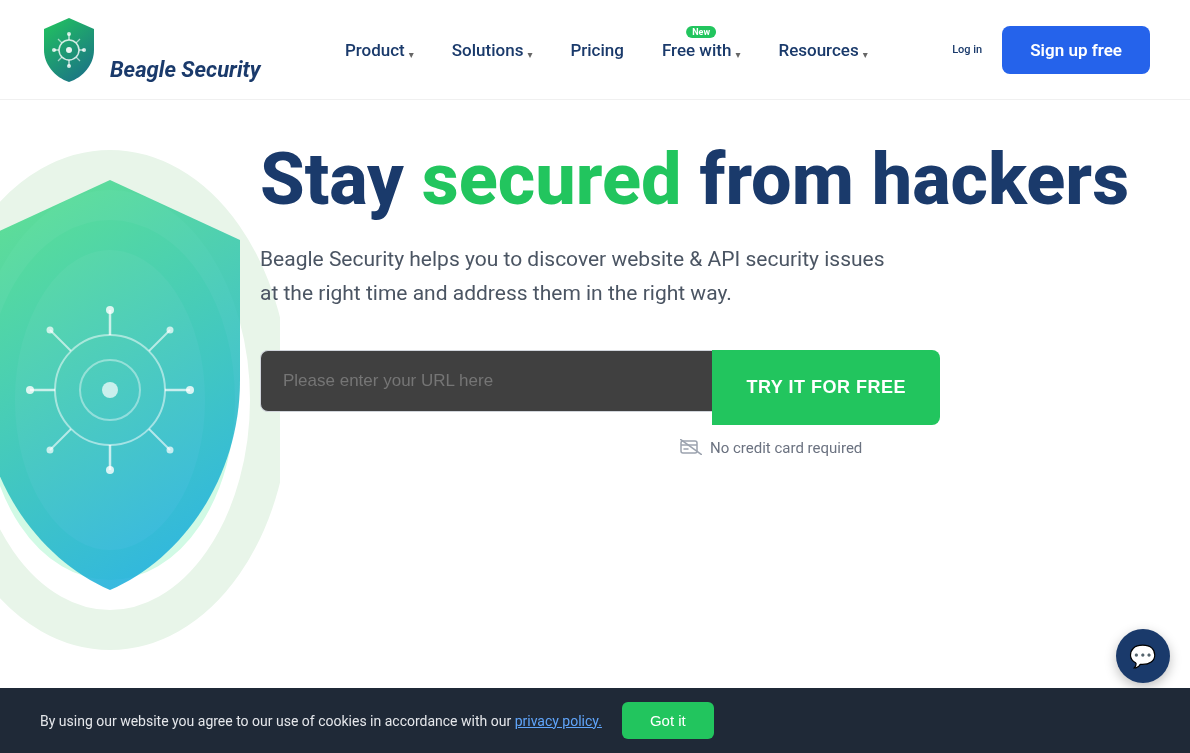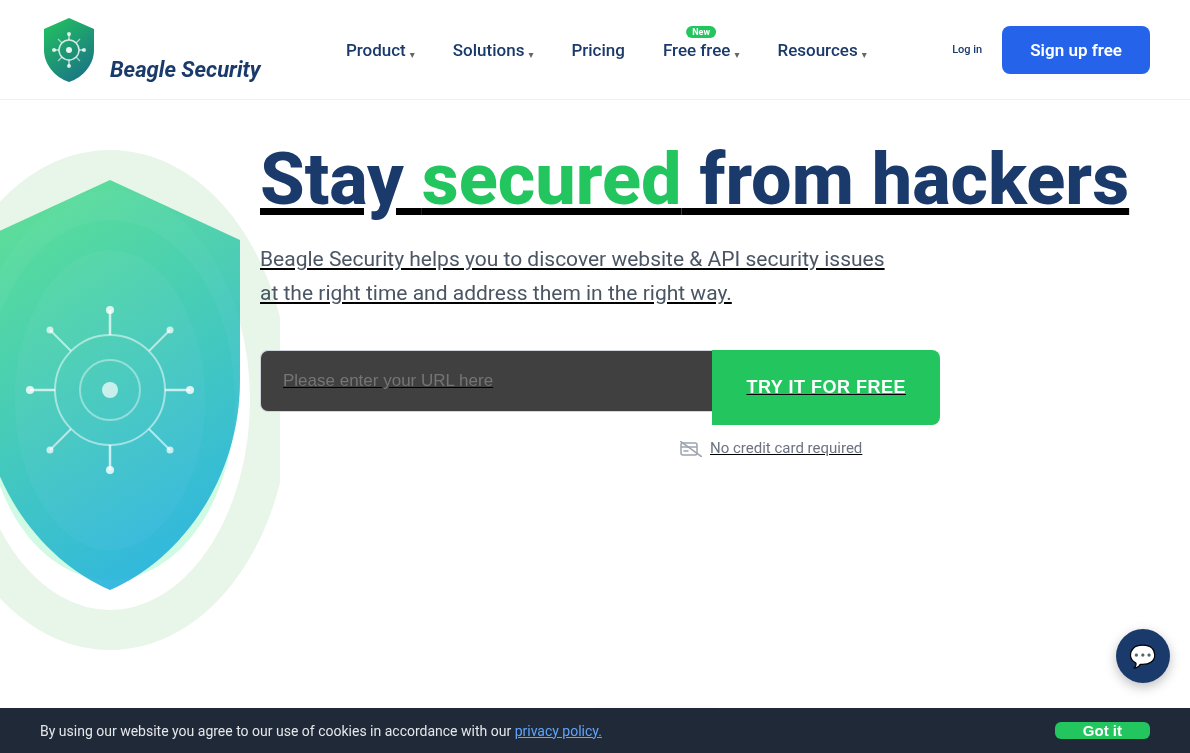--- a/index.html
+++ b/index.html
@@ -88,21 +88,20 @@
       font-size: 17px;
       font-weight: 600;
     }
 
     
     .hero {
       position: relative;
       padding: 40px 40px 20px 260px;
       min-height: 580px;
       overflow: hidden;
-      text-decoration: underline;
     }
     .hero-shield-bg {
       position: absolute;
       left: -60px;
       top: 20px;
       width: 340px;
       height: 560px;
       z-index: 0;
     }
     .hero-content {
@@ -152,21 +151,21 @@
       padding: 0 34px;
       font-size: 18px;
       font-weight: 800;
       letter-spacing: 0.5px;
       cursor: pointer;
       height: 75px;
       white-space: nowrap;
     }
     .hero-no-card {
       display: flex;
-      align-items: flex-end;
+      align-items: flex-start;
       gap: 8px;
       color: #6b7280;
       font-size: 15px;
       margin-left: 420px;
     }
 
     
     .awards-row {
       display: flex;
       align-items: flex-end;
@@ -212,34 +211,34 @@
     
     .cookie-bar {
       position: fixed;
       bottom: 0;
       left: 0;
       right: 0;
       background: #1f2937;
       color: #e5e7eb;
       display: flex;
       align-items: center;
-      justify-content: space-between;
+      justify-content: flex-start;
       padding: 14px 40px;
       z-index: 100;
       font-size: 14px;
     }
     .cookie-bar a { color: #60a5fa; text-decoration: underline; }
     .cookie-got-it {
       background: #22c55e;
       color: #fff;
       border: none;
       border-radius: 6px;
-      padding: 0 28px;
+      padding: 10px 28px;
       font-size: 15px;
-      font-weight: 700;
+      font-weight: 400;
       cursor: pointer;
       white-space: nowrap;
       margin-left: 20px;
     }
 
     
     .chat-widget {
       position: fixed;
       bottom: 70px;
       right: 20px;
@@ -303,21 +302,21 @@
       </a>
     </li>
     <li>
       <a href="#">
         <span>Pricing</span>
       </a>
     </li>
     <li style="position:relative;">
       <span class="new-badge">New</span>
       <a href="#">
-        <span>Free free</span>
+        <span>Free with</span>
         <span class="chevron">▾</span>
       </a>
     </li>
     <li>
       <a href="#">
         <span>Resources</span>
         <span class="chevron">▾</span>
       </a>
     </li>
   </ul>

